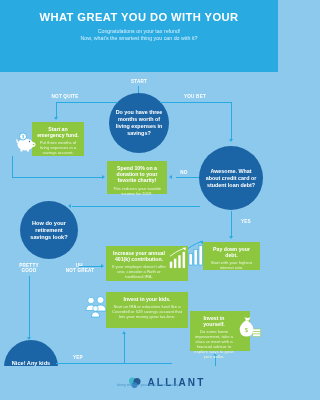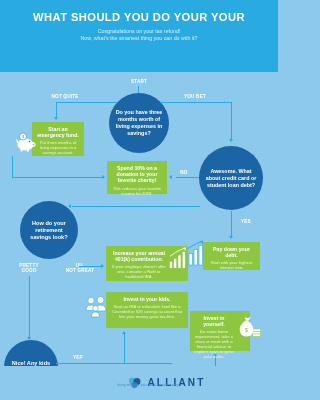--- a/index.html
+++ b/index.html
@@ -93,21 +93,21 @@
     position:absolute;top:17px;left:50%;transform:translateX(-22px);
     color:#4a90c4;font-size:3.1px;letter-spacing:0.2px;white-space:nowrap;
   }
 </style>
 </head>
 <body>
 
 <div id="sheet">
 
   <div class="header">
-    <div class="hdr-line1">WHAT SHOULD YOU DO YOUR YOUR</div>
+    <div class="hdr-line1">WHAT GREAT YOU DO WITH YOUR</div>
     <div class="hdr-sub">Congratulations on your tax refund!</div>
     <div class="hdr-sub" style="margin-top:0;">Now, what's the smartest thing you can do with it?</div>
   </div>
 
   <div class="lbl" style="left:112px;top:79px;width:54px;">START</div>
 
   <div class="ln lnv" style="left:138px;top:86px;height:10px;"></div>
 
   <div class="circle" style="left:109px;top:93px;width:60px;height:60px;font-size:5.4px;line-height:7px;">
     <span>Do you have three months worth of living expenses in savings?</span>

